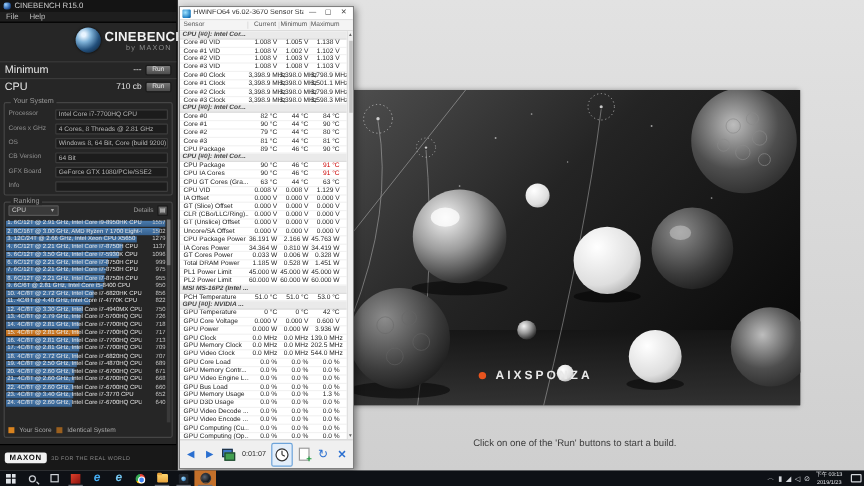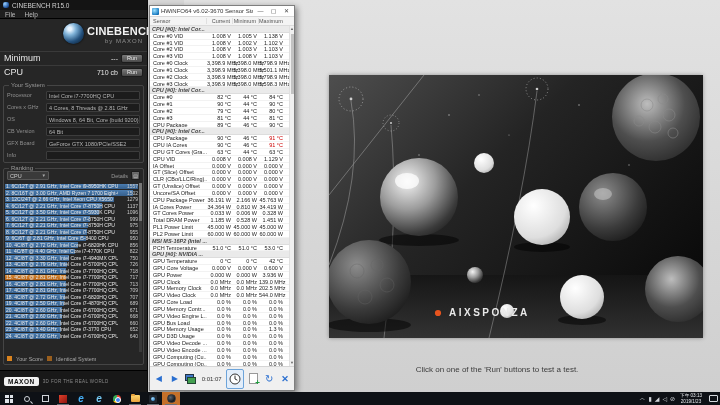--- a/index.html
+++ b/index.html
@@ -1,21 +1,21 @@
 <!DOCTYPE html>
 <html><head>
 <meta charset="utf-8">
 <style>
   html,body{margin:0;padding:0;background:#000;}
   *{box-sizing:border-box;font-family:"Liberation Sans",sans-serif;}
   .screen{position:relative;width:720px;height:405px;overflow:hidden;background:#d8d8d8;}
 
   
   .cb-viewport{position:absolute;left:148px;top:0;right:0;bottom:13px;
-    background:linear-gradient(#e2e2e2,#cfcfcf);margin-left:36px;}
+    background:linear-gradient(#e2e2e2,#cfcfcf);}
   .scene{position:absolute;left:145px;top:75px;width:374px;height:263px;box-shadow:0 0 4px rgba(0,0,0,.35);}
   .vp-hint{position:absolute;left:0;right:0;bottom:18px;text-align:center;padding-left:90px;
     font-size:8px;color:#3c3c3c;}
 
   
   .cb-panel{position:absolute;left:0;top:0;width:148px;bottom:13px;background:#262626;border-right:1px solid #0a0a0a;color:#ccc;}
   .cb-titlebar{position:absolute;left:0;top:0;right:0;height:10px;background:#141414;display:flex;align-items:center;padding:0 3px;gap:3px;}
   .cb-titlebar .t{font-size:6.5px;color:#cfcfcf;white-space:nowrap;}
   .cb-appicon{width:6px;height:6px;border-radius:2px;background:radial-gradient(circle at 30% 30%,#9ad0ff,#2a5fa8 60%,#10213f);}
   .cb-menubar{position:absolute;left:0;top:10px;right:0;height:9px;background:#1e1e1e;display:flex;gap:9px;padding:0 5px;align-items:center;border-bottom:1px solid #000;}
@@ -213,21 +213,21 @@
           <circle cx="36" cy="222" r="7"></circle>
       </g>
       <circle cx="253" cy="222" r="22" fill="url(#sphWhite)"></circle>
       <circle cx="349" cy="214" r="33" fill="url(#sphGlass)"></circle>
       <circle cx="155" cy="88" r="10" fill="url(#sphWhite)"></circle>
       <circle cx="146" cy="200" r="8" fill="url(#sphChrome)"></circle>
       <circle cx="178" cy="236" r="7" fill="url(#sphWhite)"></circle>
       <circle cx="109" cy="238" r="3.1" fill="#e8541e"></circle>
       <text x="120" y="241" font-size="10" letter-spacing="2.5" fill="#e9e9e9" font-weight="bold">AIXSPONZA</text>
     </svg>
-    <div class="vp-hint">Click on one of the 'Run' buttons to test a test.</div>
+    <div class="vp-hint">Click on one of the 'Run' buttons to start a build.</div>
   </div>
 
   <div class="cb-panel">
     <div class="cb-titlebar">
       <span class="cb-appicon"></span>
       <span class="t">CINEBENCH R15.0</span>
     </div>
     <div class="cb-menubar">
       <span>File</span>
       <span>Help</span>

